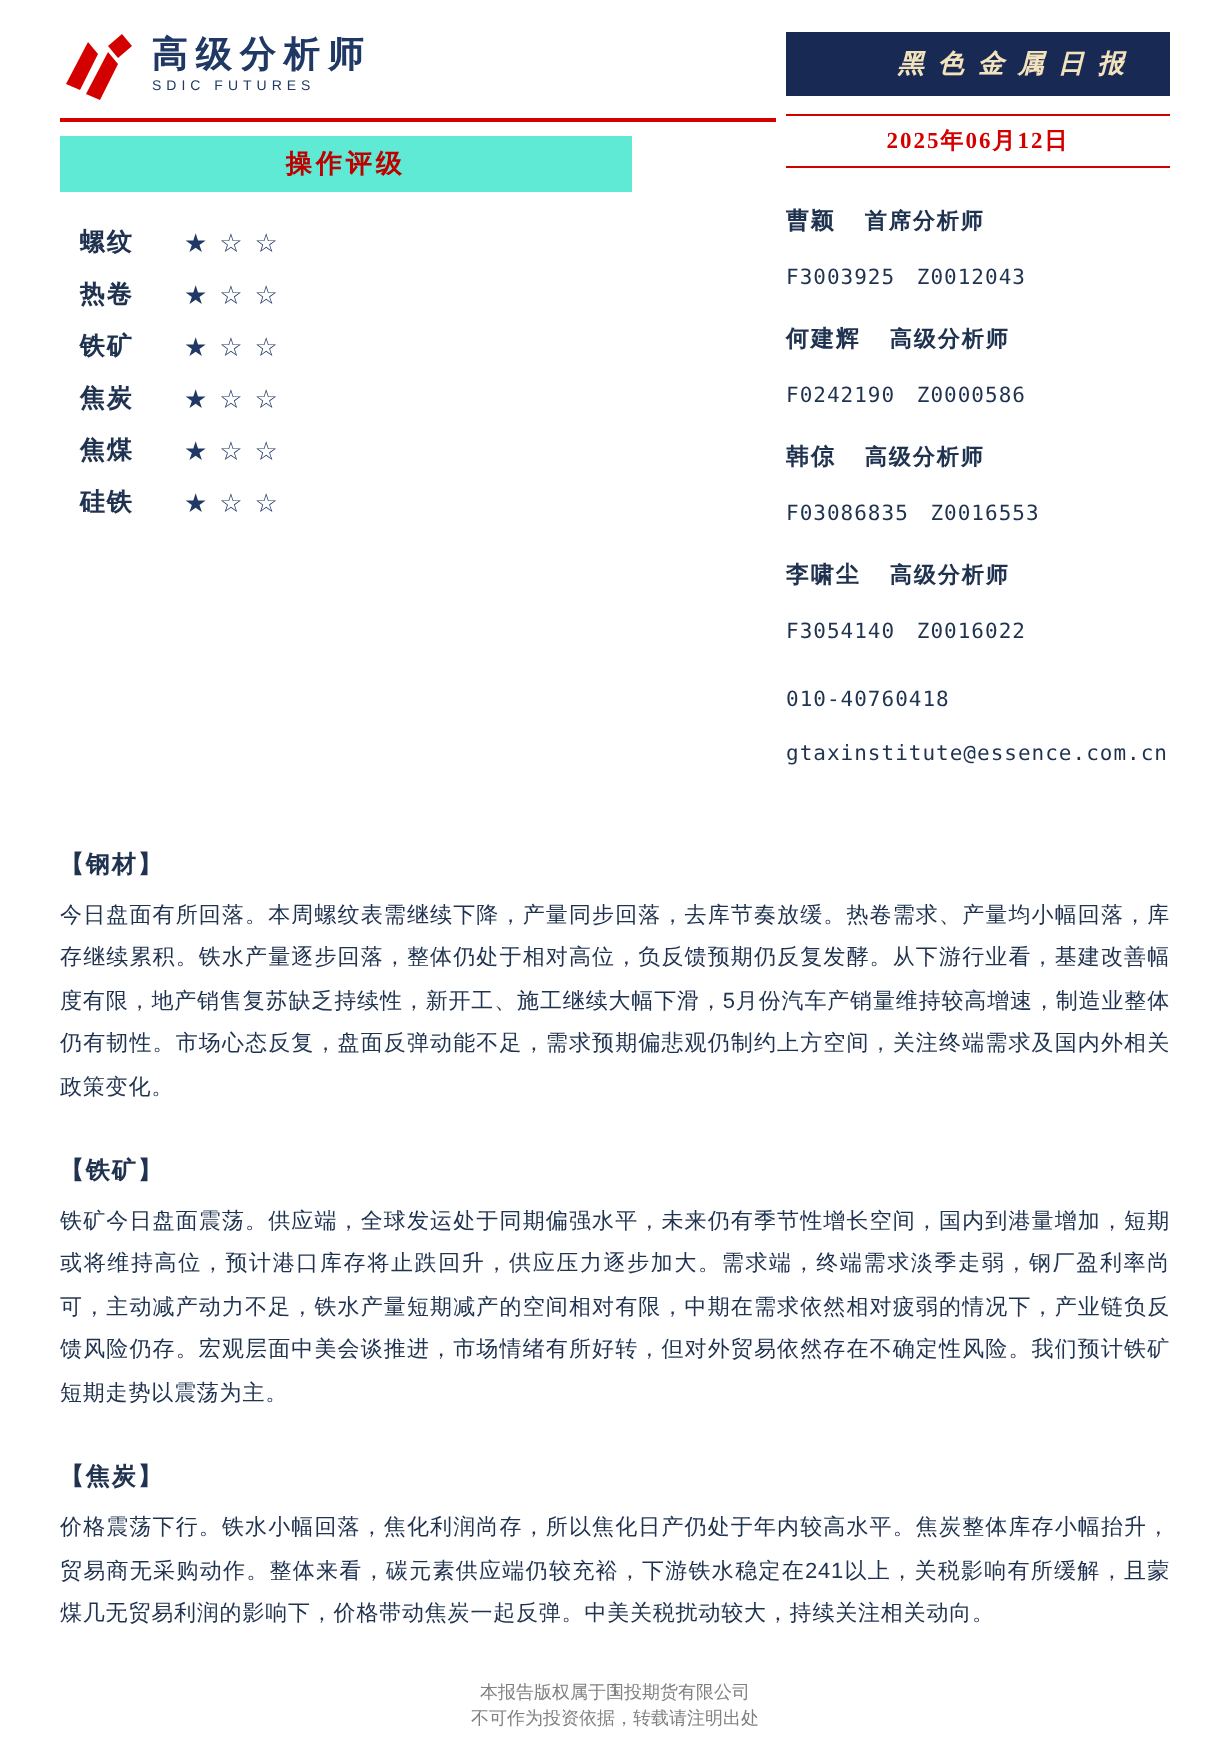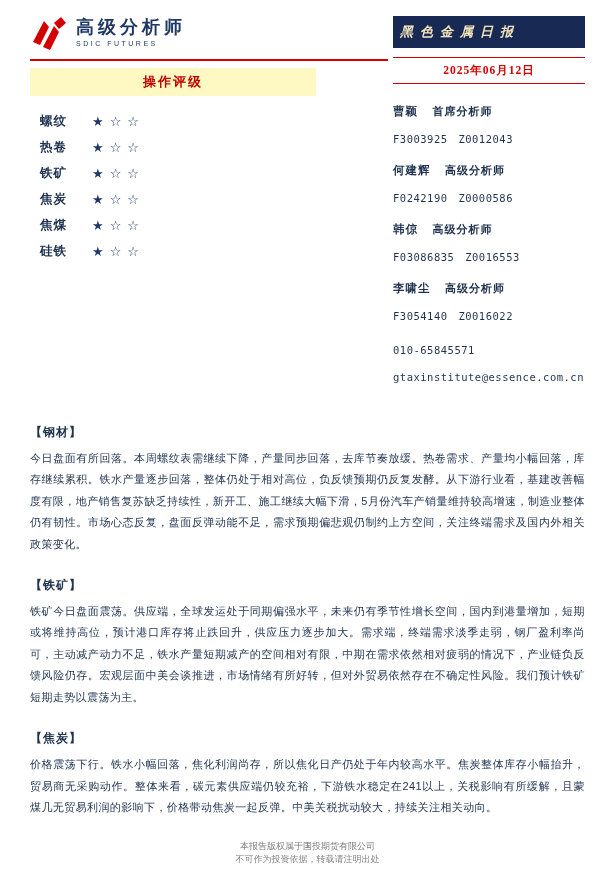--- a/index.html
+++ b/index.html
@@ -23,39 +23,39 @@
     padding-bottom:9px;margin-bottom:7px;
     border-bottom:2px solid #d40000;
   }
   .brand-icon{display:inline-flex;flex:0 0 auto;}
   .brand-text{display:flex;flex-direction:column;line-height:1.1;}
   .brand-name{font-size:18px;font-weight:bold;color:#1f3864;letter-spacing:4px;}
   .brand-sub{font-size:7px;color:#1f3864;letter-spacing:2.5px;margin-top:2px;}
 
   .rating-panel{width:286px;}
   .rating-title{
-    background:#fef9c3;color:#c00000;font-weight:bold;
+    background:#5eead4;color:#c00000;font-weight:bold;
     font-size:13px;text-align:center;padding:5px 0;letter-spacing:2px;
   }
   .rating-rows{margin-top:12px;}
   .rating-row{
     display:flex;align-items:center;
     padding:3px 10px;height:20px;
   }
   .r-name{font-size:12.5px;font-weight:bold;color:#1f3250;width:52px;letter-spacing:1px;}
   .stars{font-size:13px;letter-spacing:6px;color:#1f3864;}
   .rating-row.highlight{background:#e2efda;}
   .rating-row.highlight .stars{color:#6aa84f;}
 
   .report-banner{
     background:#182a54;color:#f3e3bd;
     font-family:"Liberation Serif", serif;
     font-weight:bold;font-style:italic;
-    font-size:13px;text-align:left;letter-spacing:7px;
-    padding:7px 0 7px 7px;
+    font-size:13px;text-align:right;letter-spacing:7px;
+    padding:7px 16px 7px 7px;
   }
   .report-date{
     margin-top:9px;
     border-top:1.5px solid #d40000;border-bottom:1.5px solid #d40000;
     color:#d40000;font-family:"Liberation Serif", serif;font-weight:bold;
     font-size:11.5px;text-align:center;letter-spacing:1px;
     padding:5px 0;
   }
   .analysts{margin-top:16px;}
   .an-line{margin-bottom:13px;line-height:1.25;}
@@ -161,21 +161,21 @@
         </div>
         <div class="an-line an-codes">F03086835 Z0016553</div>
 
         <div class="an-line">
           <span class="an-name">李啸尘</span>
           <span class="an-title">高级分析师</span>
         </div>
         <div class="an-line an-codes">F3054140 Z0016022</div>
 
         <div class="an-contact">
-          <div class="an-line an-codes">010-65845571</div>
+          <div class="an-line an-codes">010-40760418</div>
           <div class="an-line an-codes">gtaxinstitute@essence.com.cn</div>
         </div>
       </div>
     </div>
 
   </div>
 
   <div class="content">
     <div class="section">
       <div class="sec-title">【钢材】</div>

